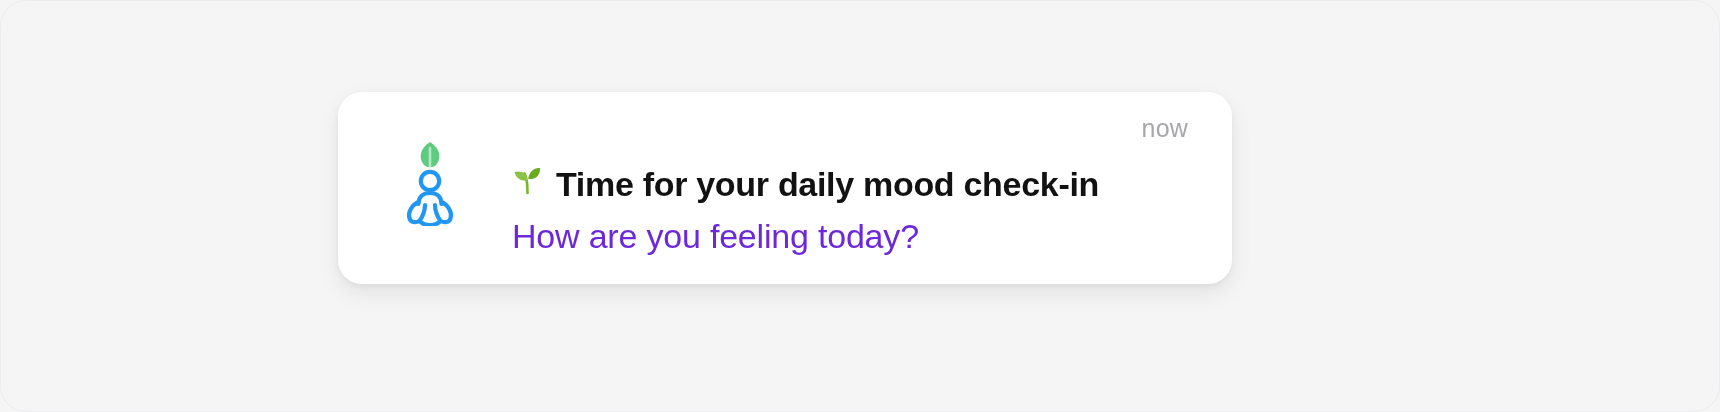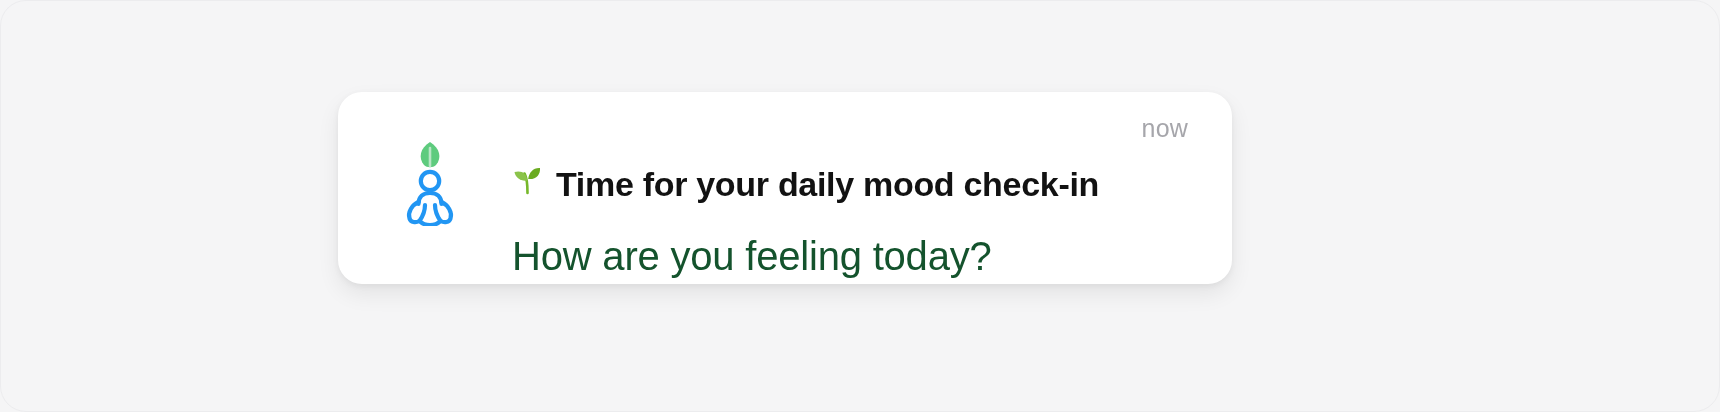--- a/index.html
+++ b/index.html
@@ -91,24 +91,24 @@
 
   .title-text {
     font-size: 34px;
     font-weight: bold;
     color: #121212;
     letter-spacing: -0.3px;
     line-height: 1.1;
   }
 
   .body-text {
-    margin-top: 30px;
-    font-size: 40px;
+    margin-top: 14px;
+    font-size: 34px;
     font-weight: normal;
-    color: #14532d;
+    color: #6d28d9;
     letter-spacing: -0.2px;
     line-height: 1.15;
   }
 </style>
 </head>
 <body>
 
 <div class="page-frame"></div>
 
 <div class="notification-card">

